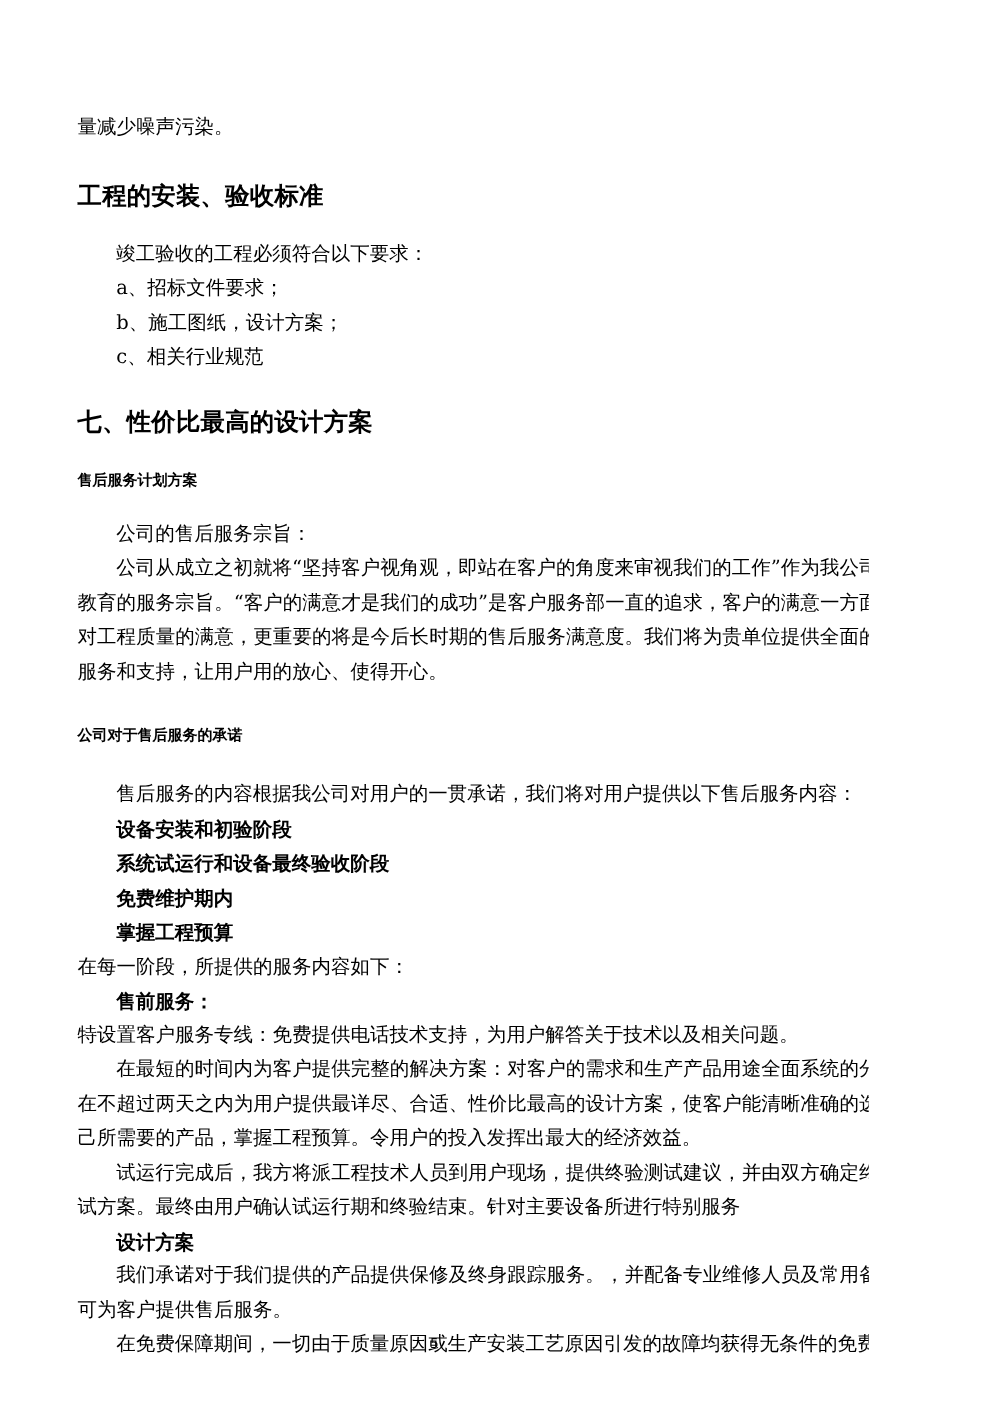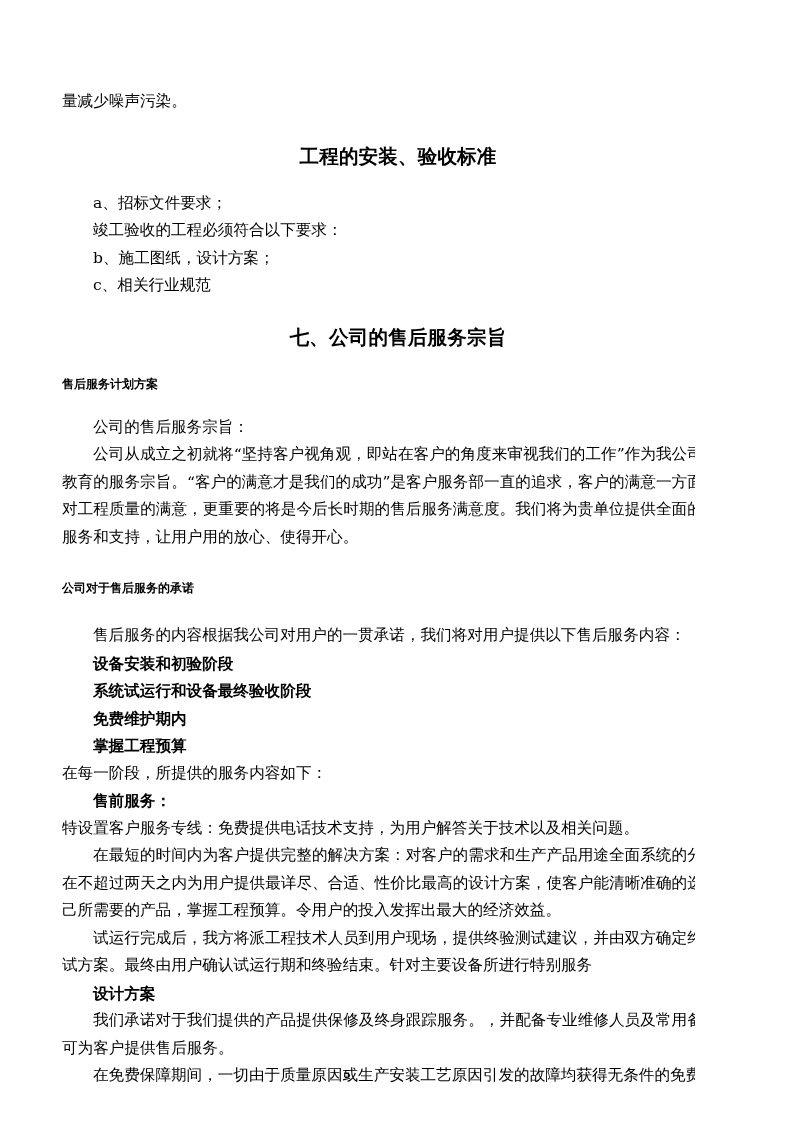--- a/index.html
+++ b/index.html
@@ -45,21 +45,20 @@
   }
 
   
   .h-large {
     font-family: "DejaVu Sans", "Liberation Sans", sans-serif;
     font-size: 19.5px;
     font-weight: bold;
     line-height: 26px;
     margin: 0;
     letter-spacing: 0.2px;
-    text-align: center;
   }
   .h-small {
     font-family: "DejaVu Sans", "Liberation Sans", sans-serif;
     font-size: 12px;
     font-weight: bold;
     line-height: 22px;
     margin: 0;
   }
 
   
@@ -96,29 +95,29 @@
 
     <p class="body-line">量减少噪声污染。</p>
 
     <div class="sp-a"></div>
 
     <h2 class="h-large">工程的安装、验收标准</h2>
 
     <div class="sp-b"></div>
 
     <div class="list-block">
+      <p class="body-line">竣工验收的工程必须符合以下要求：</p>
       <p class="body-line">a、招标文件要求；</p>
-      <p class="body-line">竣工验收的工程必须符合以下要求：</p>
       <p class="body-line">b、施工图纸，设计方案；</p>
       <p class="body-line">c、相关行业规范</p>
     </div>
 
     <div class="sp-c"></div>
 
-    <h2 class="h-large">七、公司的售后服务宗旨</h2>
+    <h2 class="h-large">七、性价比最高的设计方案</h2>
 
     <div class="sp-d"></div>
 
     <h3 class="h-small">售后服务计划方案</h3>
 
     <div class="sp-e"></div>
 
     <p class="body-para indent2">公司的售后服务宗旨：</p>
     <p class="body-para indent2">公司从成立之初就将“坚持客户视角观，即站在客户的角度来审视我们的工作”作为我公司服务教育的服务宗旨。“客户的满意才是我们的成功”是客户服务部一直的追求，客户的满意一方面来自对工程质量的满意，更重要的将是今后长时期的售后服务满意度。我们将为贵单位提供全面的售后服务和支持，让用户用的放心、使得开心。</p>
 

